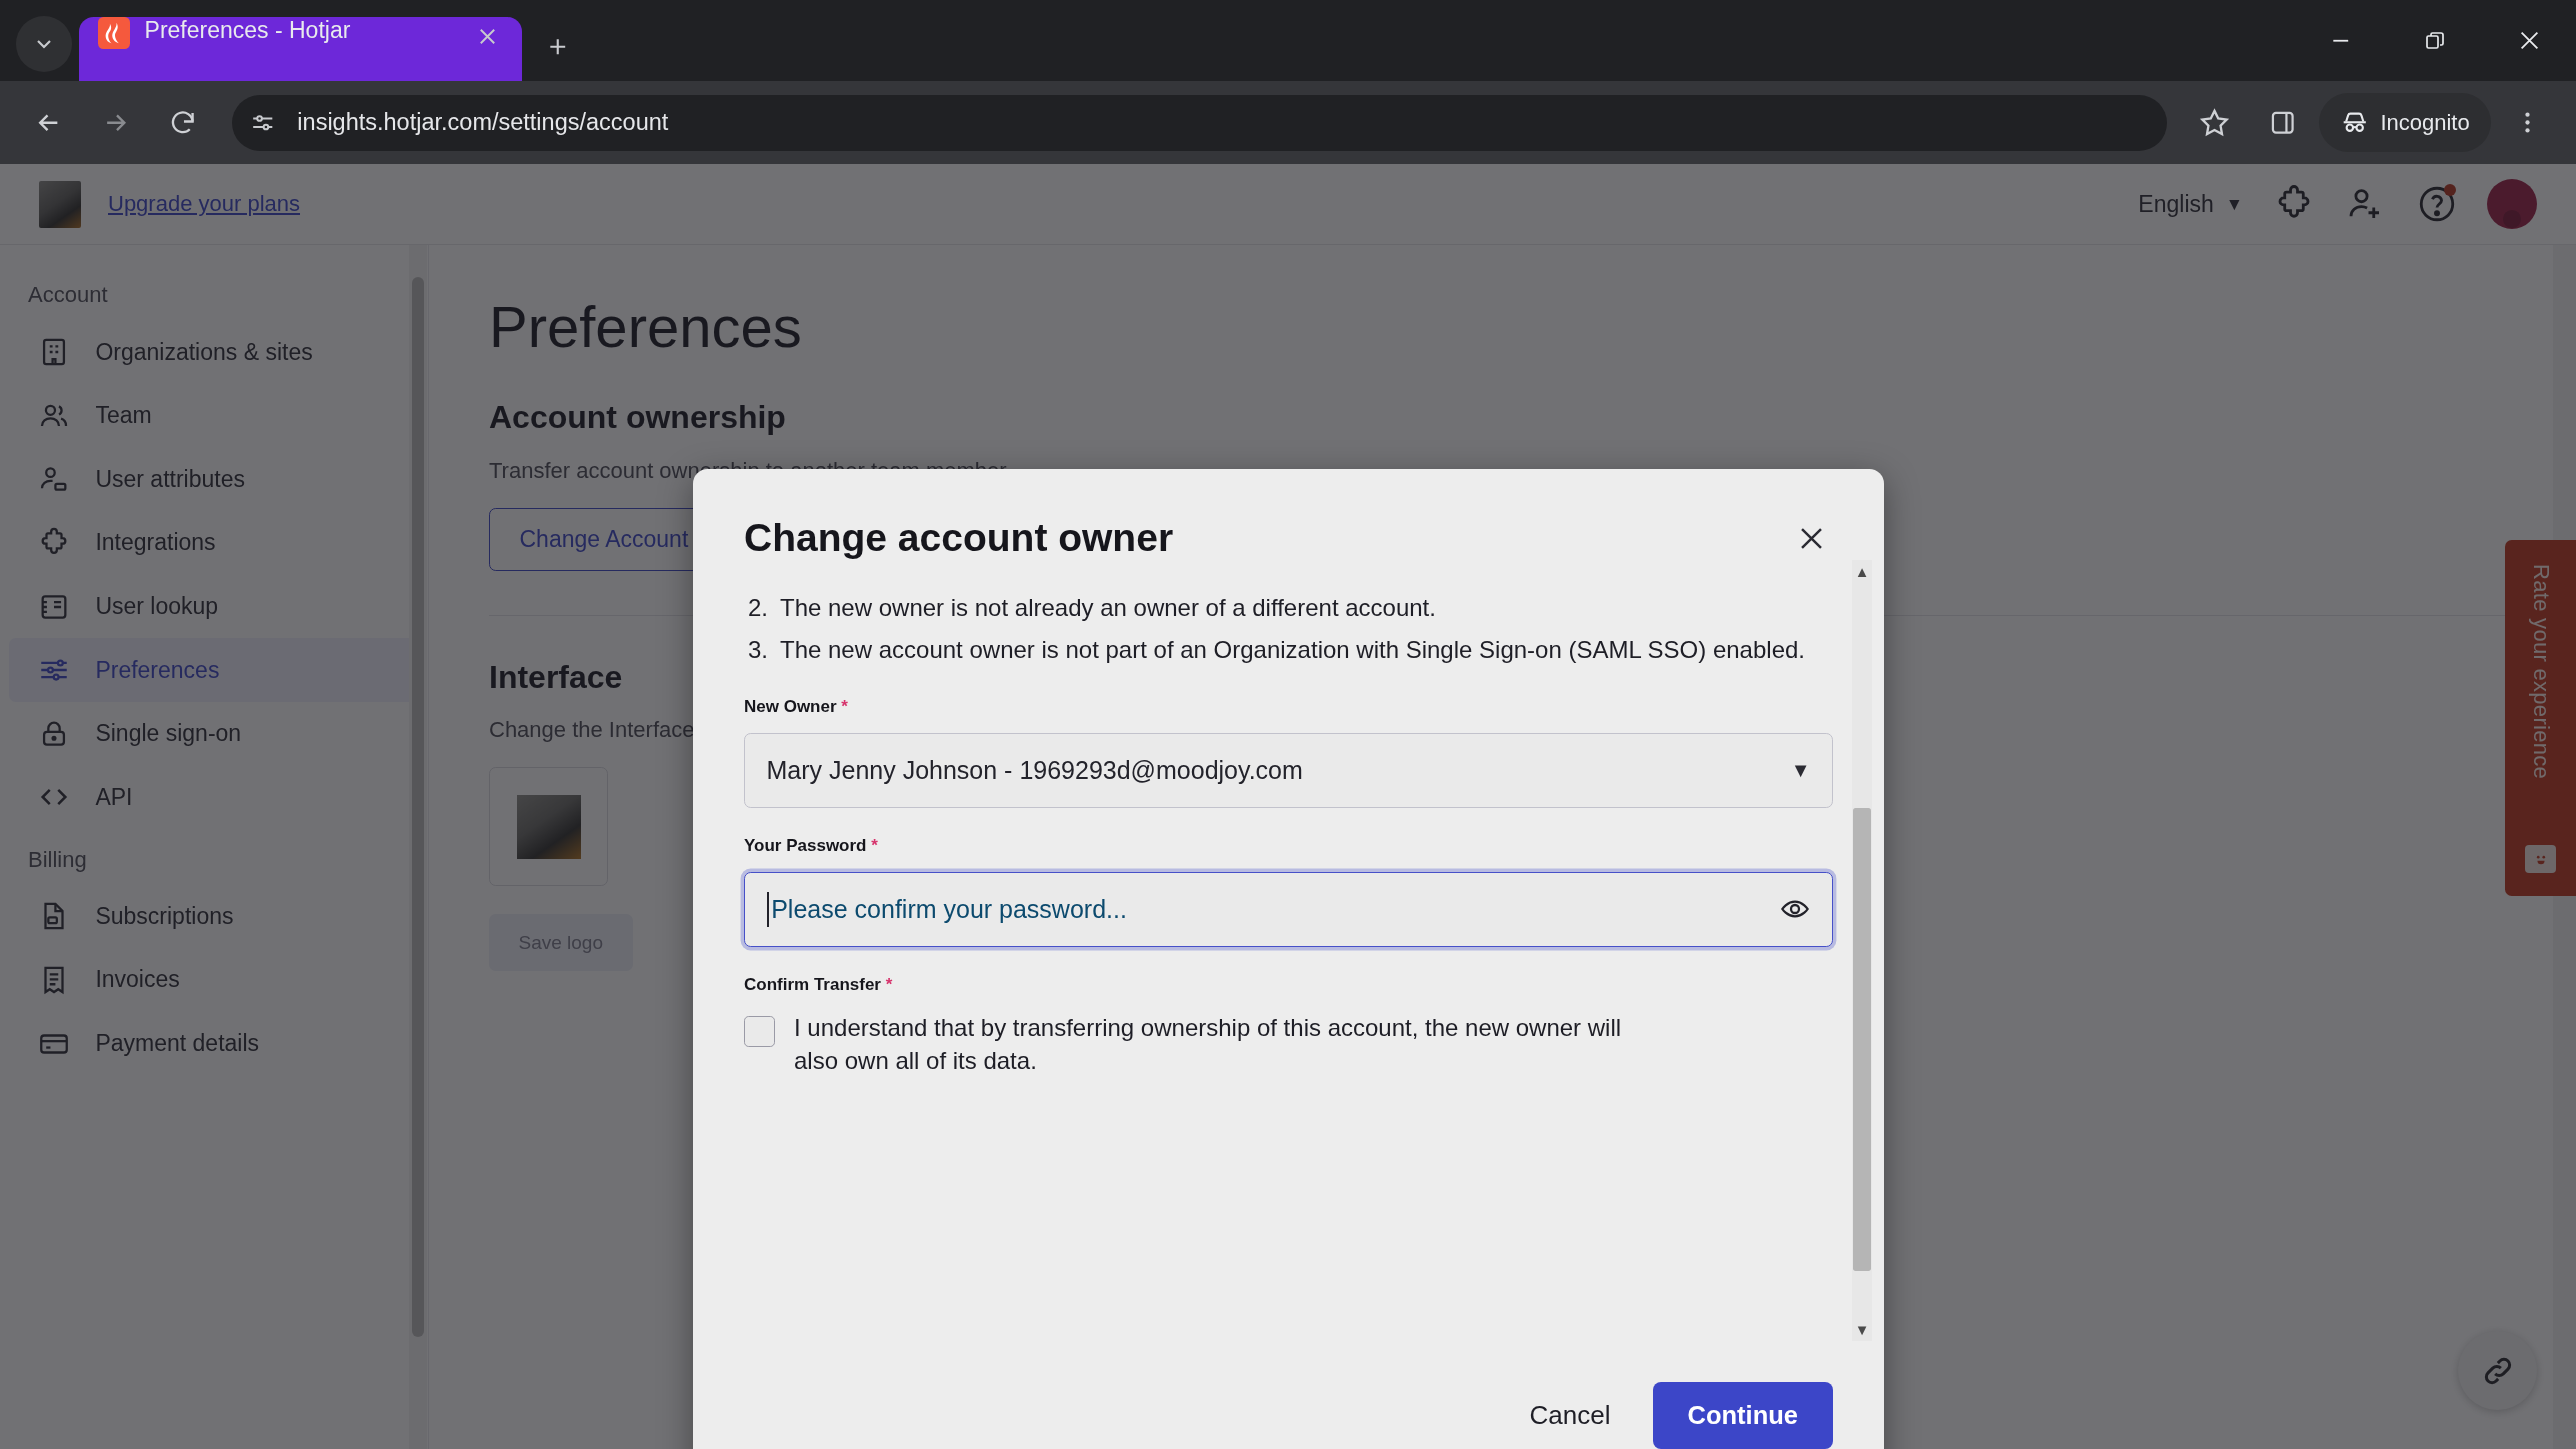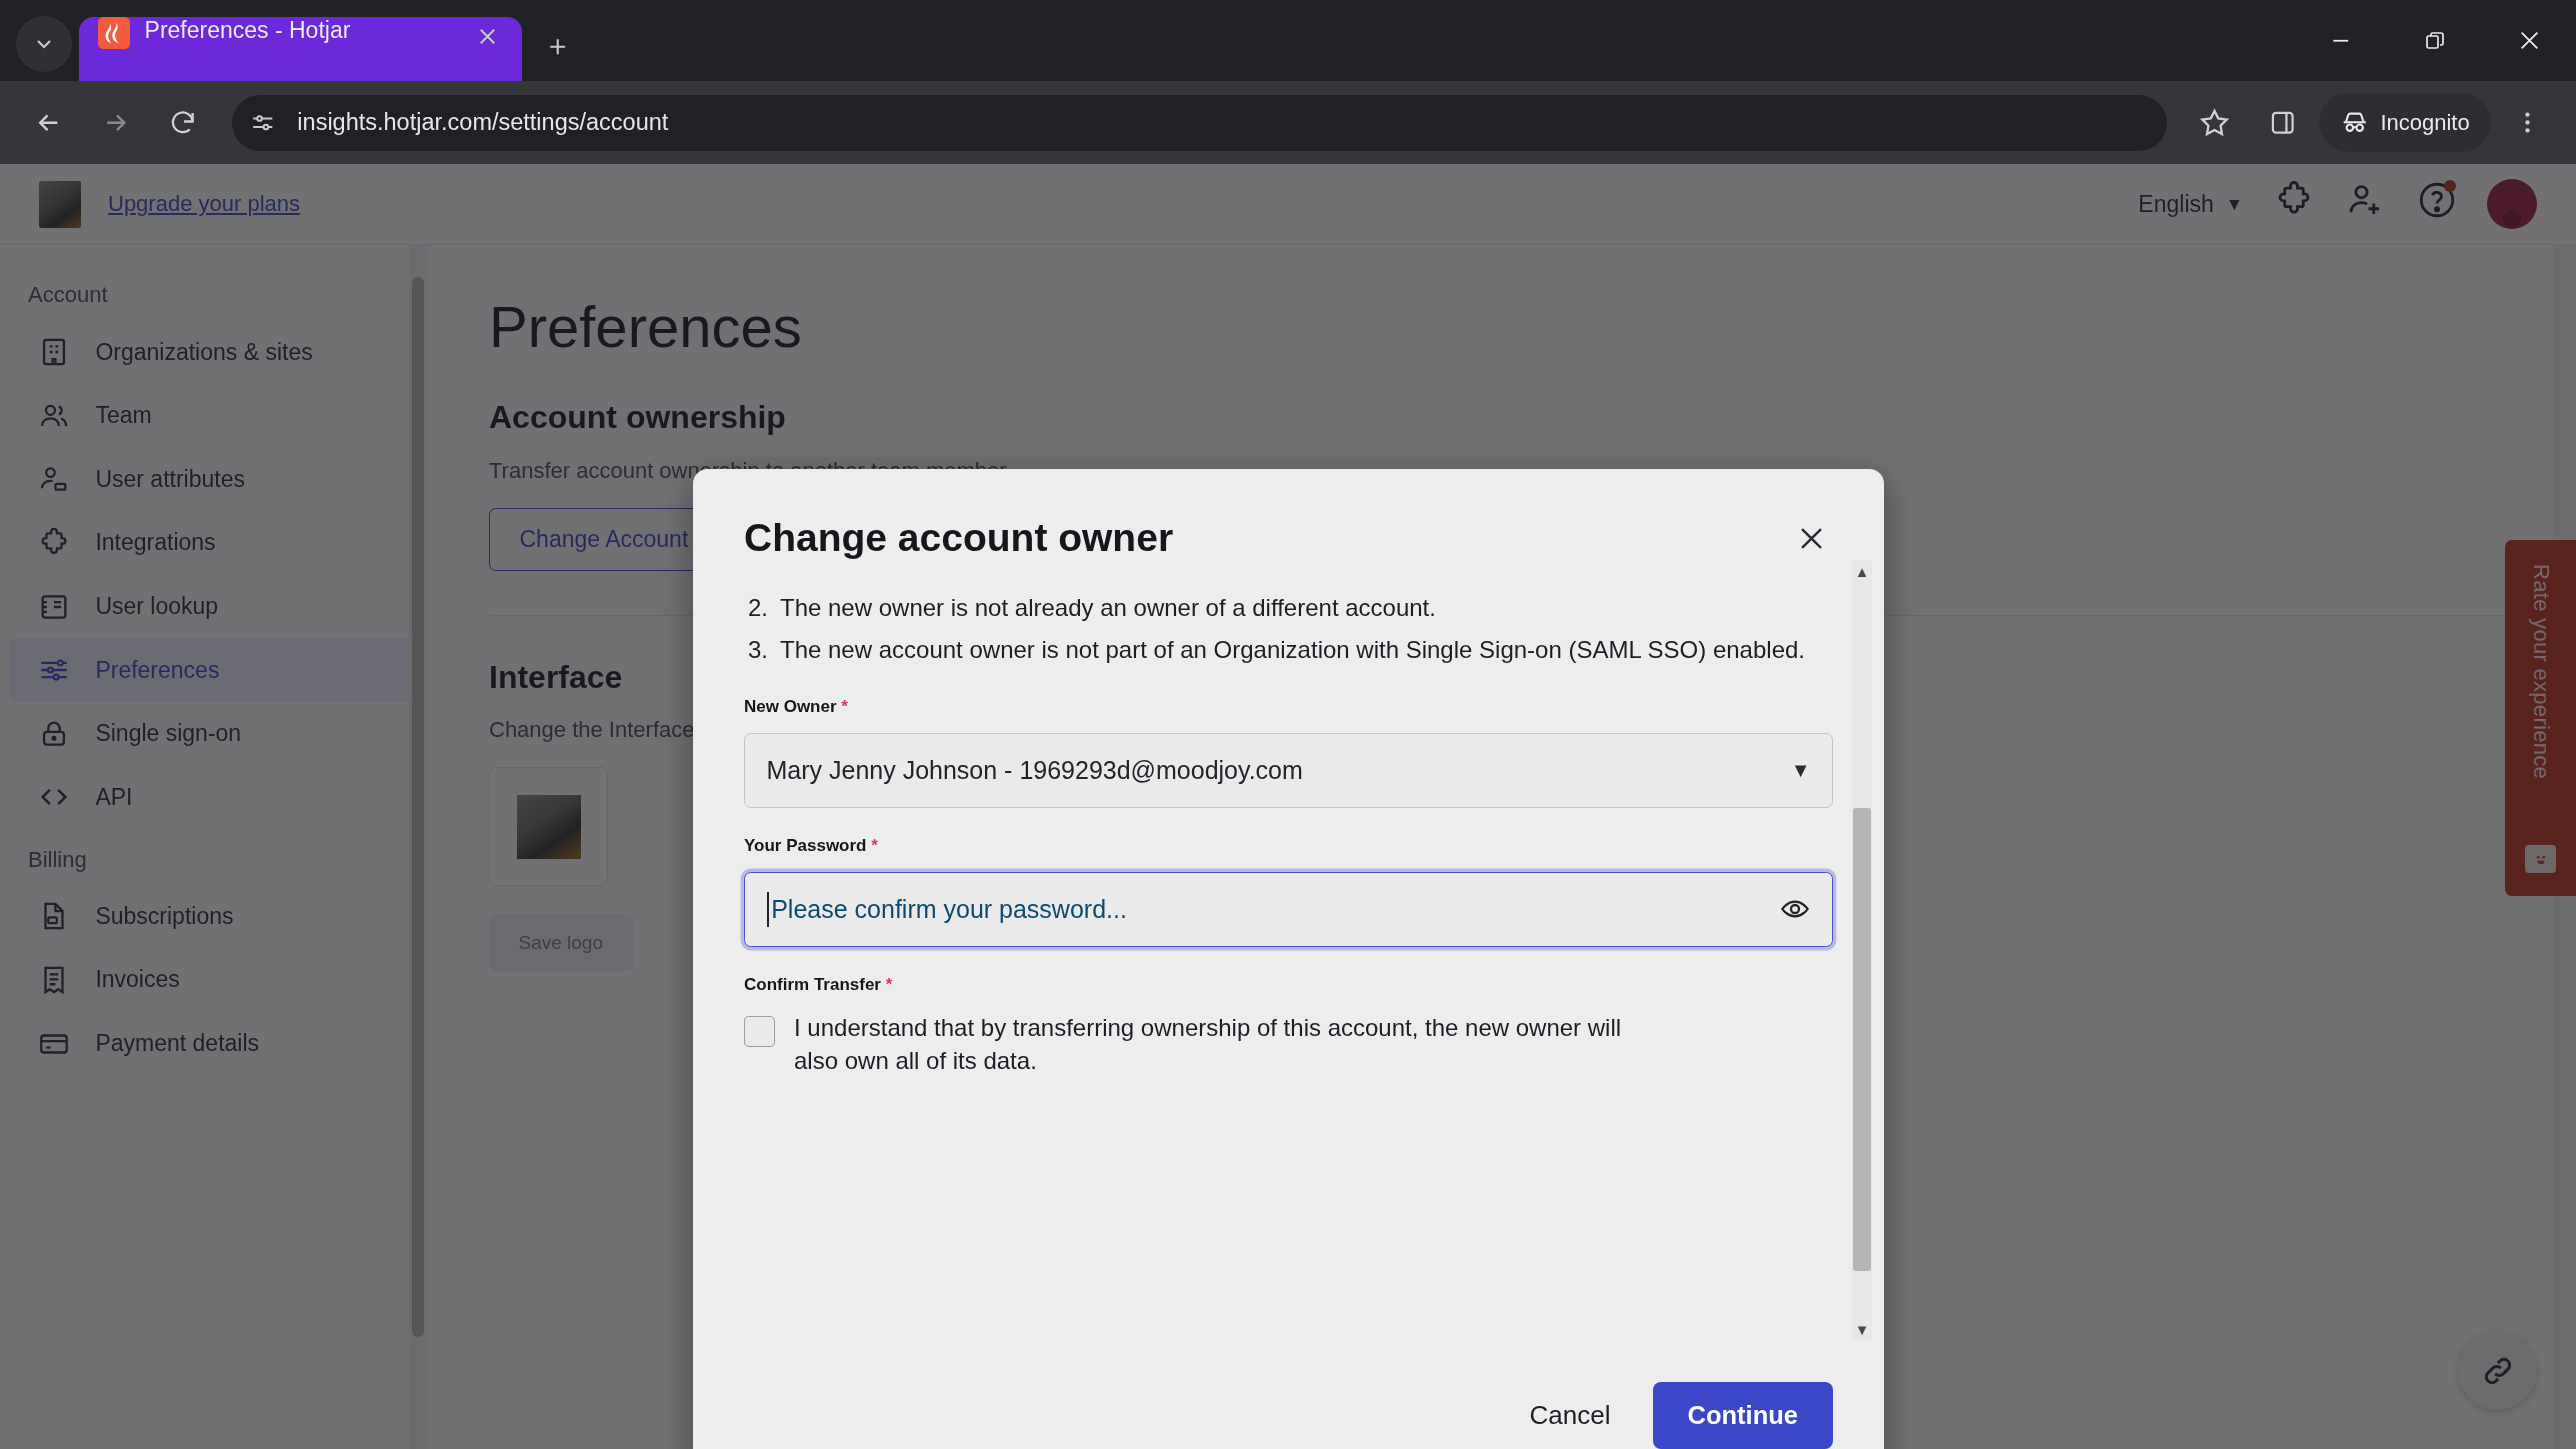--- a/index.html
+++ b/index.html
@@ -90,21 +90,21 @@
     display: flex; align-items: center; padding: 0 39px; gap: 27px; background: #fff;
   }
   .brand-logo {
     width: 42px; height: 47px; flex: none;
     background: linear-gradient(145deg,#8a8a86 0%,#5f5f5c 45%,#2e2e2c 70%,#a96b22 100%);
     border-radius: 2px;
   }
   .upgrade-link {
     color: #3c46c8; font-size: 22px; text-decoration: underline; cursor: pointer;
   }
-  .header-right { margin-left: auto; display: flex; gap: 29.5px; }
+  .header-right { margin-left: auto; display: flex; align-items: center; gap: 29.5px; }
   .lang { display: flex; align-items: center; gap: 12px; color: #2b2b35; font-size: 23px; }
   .hdr-icon { width: 42px; height: 42px; color: #22222c; position: relative; flex: none; }
   .dot-badge {
     position: absolute; right: 1.3px; top: 1.3px;
     width: 12px; height: 12px; border-radius: 6px; background: #b4341f;
   }
   .avatar {
     width: 50px; height: 50px; border-radius: 25px;
     background: #9c1f46; display: flex; align-items: flex-end; justify-content: center;
     overflow: hidden; flex: none;

